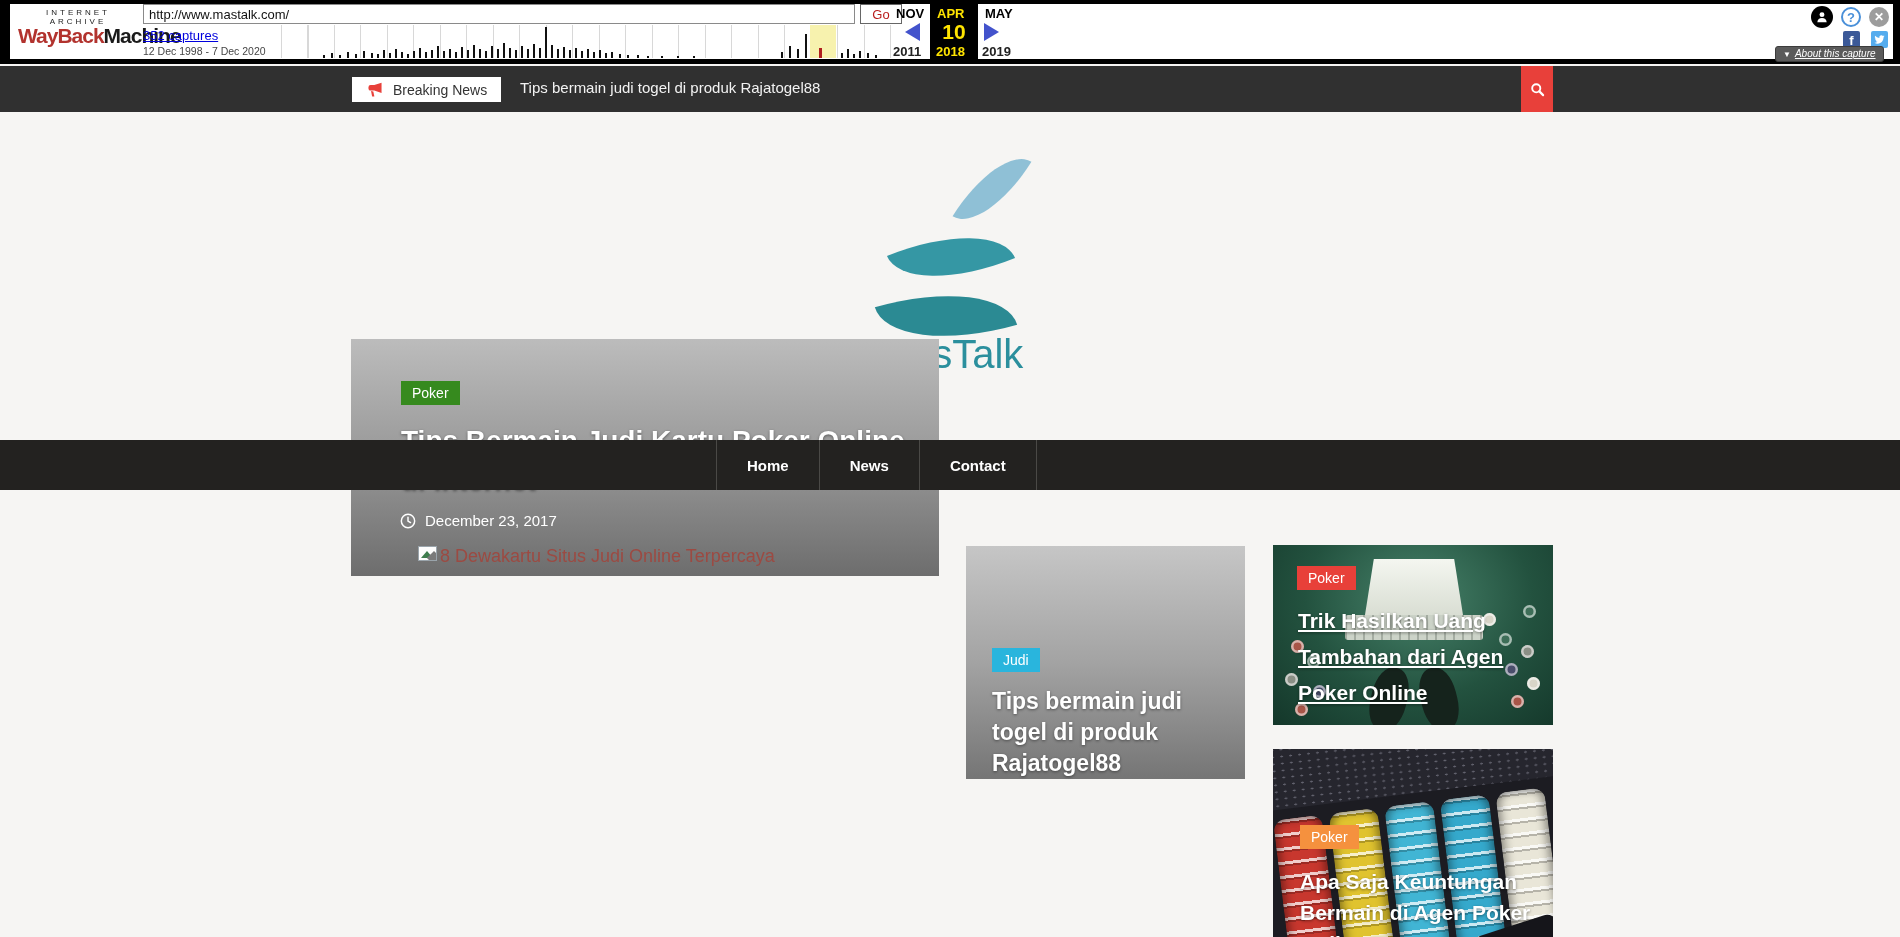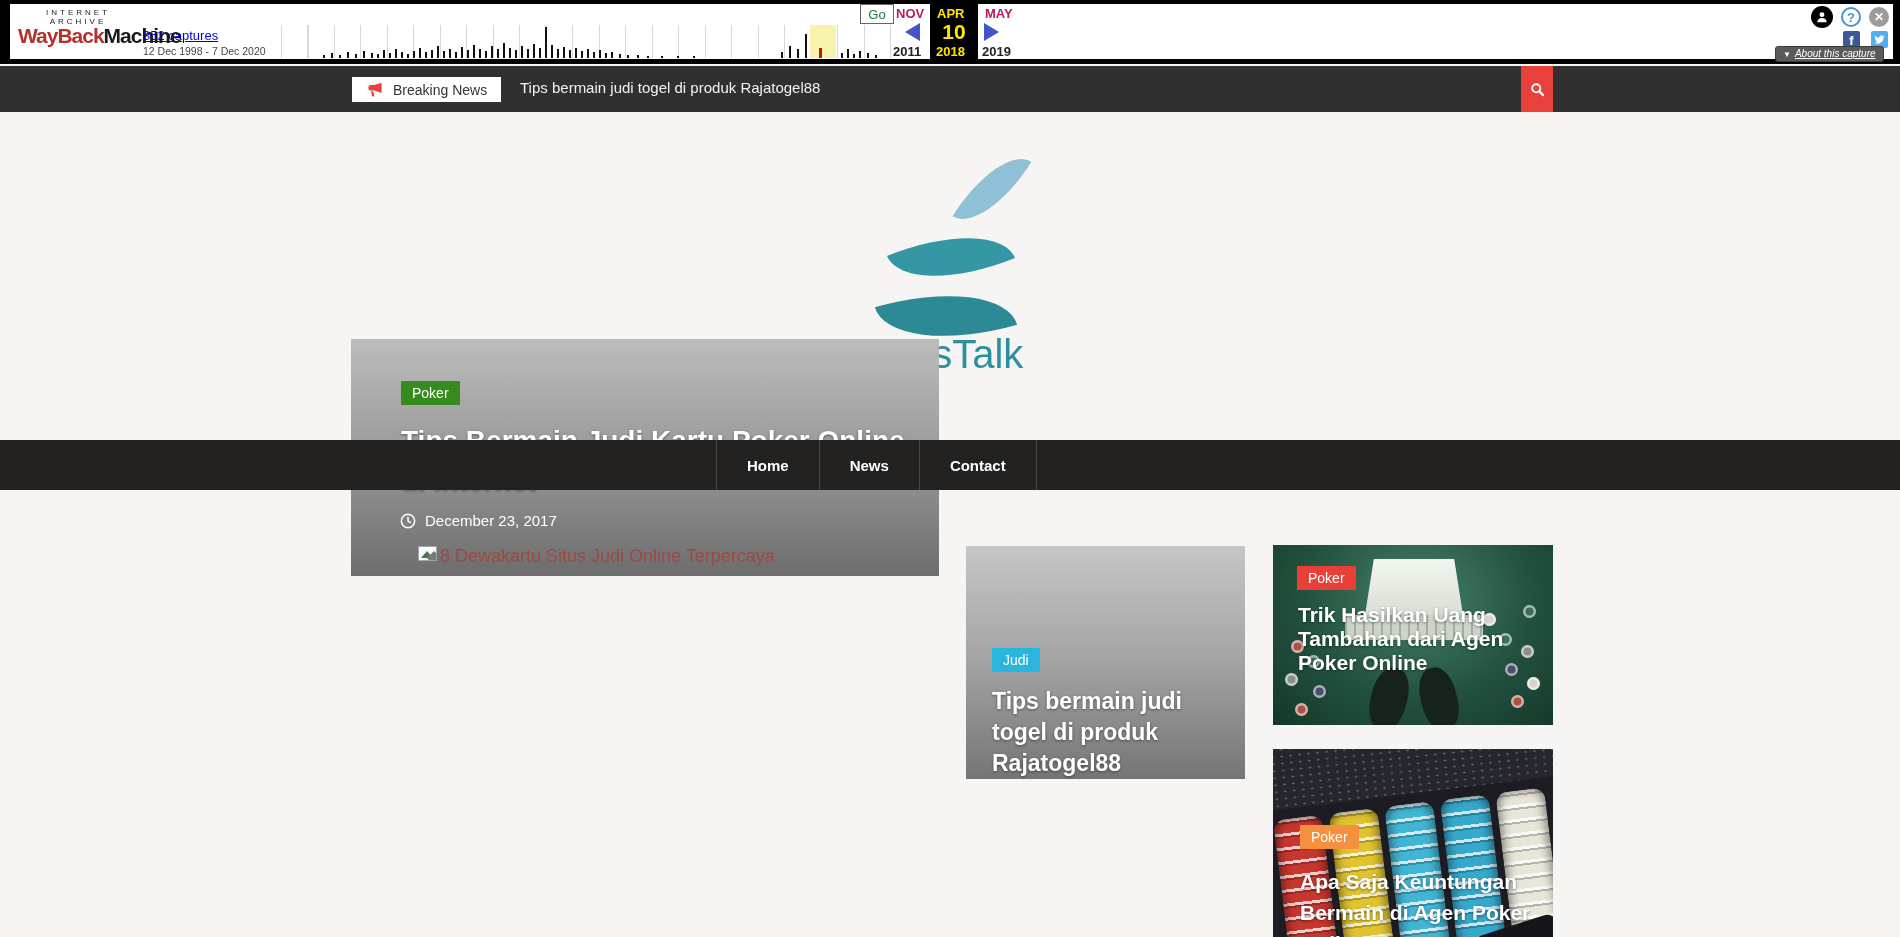--- a/index.html
+++ b/index.html
@@ -16,34 +16,34 @@
   #wb-edge-bottom { left:0; top:59px; width:1900px; height:5px; }
 
   #wb-logo { left:18px; top:8px; width:120px; cursor:pointer; }
   #wb-logo .ia { font-size:8px; letter-spacing:3px; color:#222; text-align:center; }
   #wb-logo .wbm { font-size:21px; font-weight:bold; letter-spacing:-1px; line-height:20px; text-align:center; }
   #wb-logo .wbm .red { color:#b2332e; }
   #wb-logo .wbm .blk { color:#1a1a1a; }
 
   #wb-url { left:143px; top:4px; width:712px; height:20px; border:1px solid #8a8a8a; font-size:13px;
             padding:0 5px; color:#111; font-family:"Liberation Sans",sans-serif; }
-  #wb-go { left:860px; top:4px; width:34px; height:20px; background:#fff; border:1px solid #666;
-           font-size:13px; color:#15803d; cursor:pointer; }
+  #wb-go { left:860px; top:4px; width:42px; height:20px; background:#fff; border:1px solid #666;
+           font-size:13px; color:#b91c1c; cursor:pointer; }
 
   #wb-captures { left:143px; top:28px; font-size:13px; color:#0000dd; text-decoration:underline; cursor:pointer; }
   #wb-range { left:143px; top:45px; font-size:10.5px; color:#454545; }
 
   #wb-spark { left:281px; top:25px; width:610px; height:33px;
      background-image:repeating-linear-gradient(90deg,#d8d8d8 0 1px, transparent 1px 26.5px); }
   #wb-spark .bar { position:absolute; bottom:0; width:2px; background:#111; }
   #wb-spark .bar.red { background:#b01f1f; width:3px; }
   #wb-spark .hl { position:absolute; top:0; bottom:0; background:#f7f2ae; }
 
   #wb-datecol { left:930px; top:4px; width:48px; height:55px; background:#000; }
-  .wb-mon { top:6px; font-size:13px; font-weight:bold; color:#be185d; }
+  .wb-mon { top:6px; font-size:13px; font-weight:bold; color:#000000; }
   .wb-mon.cur { color:var(--c-wayback_yellow,#ffe400); }
   .wb-yr { top:44px; font-size:13px; font-weight:bold; color:#222; }
   .wb-yr.cur { color:var(--c-wayback_yellow,#ffe400); }
   #wb-day { left:930px; top:20px; width:48px; text-align:center; font-size:21px; font-weight:bold;
             color:var(--c-wayback_yellow,#ffe400); }
   .wb-arrow { width:0; height:0; border-top:9px solid transparent; border-bottom:9px solid transparent; cursor:pointer; }
   #wb-prev { left:905px; top:23px; border-right:15px solid var(--c-arrow_blue,#4353cc); }
   #wb-next { left:984px; top:23px; border-left:15px solid var(--c-arrow_blue,#4353cc); }
 
   .wb-ico { border-radius:50%; cursor:pointer; }
@@ -109,21 +109,21 @@
   #featured .alt-txt { font-size:18px; color:var(--c-alt_text_red,#9c4a42); cursor:pointer; }
 
   #card-tips { left:966px; top:546px; width:279px; height:233px;
                background:linear-gradient(180deg,#c6c6c6 0%,#a3a3a3 50%,#757575 100%); }
   #card-tips .badge { left:26px; top:102px; background:var(--c-badge_tips_cyan,#29b5dd); }
   #card-tips .card-title { left:26px; top:140px; width:240px; font-size:23px; line-height:31px; }
 
   #card-trik { left:1273px; top:545px; width:280px; height:180px; overflow:hidden;
                background:radial-gradient(ellipse at 52% 30%, #47826a 0%, #23523f 55%, #14372a 100%); }
   #card-trik .badge { left:24px; top:21px; background:var(--c-badge_poker_red,#e84039); z-index:3; }
-  #card-trik .card-title { left:25px; top:58px; width:250px; font-size:21px; line-height:24px; z-index:3; }
+  #card-trik .card-title { left:25px; top:58px; width:250px; font-size:21px; line-height:36px; z-index:3;text-decoration:underline; }
   .laptop-screen { position:absolute; left:92px; top:14px; width:98px; height:56px;
                    background:linear-gradient(#f4f6f0,#d9ded3); clip-path:polygon(9% 0,91% 0,100% 100%,0 100%);
                    box-shadow:0 0 46px 20px rgba(252,255,245,.5); }
   .laptop-base { position:absolute; left:72px; top:70px; width:138px; height:25px; background:#ccd3c8; border-radius:3px;
                  background-image:repeating-linear-gradient(90deg, rgba(90,100,90,.35) 0 2px, transparent 2px 9px); }
   .hand { position:absolute; width:36px; height:64px; background:#15231c; border-radius:45%; }
   #hand-l { left:98px; top:122px; transform:rotate(14deg); }
   #hand-r { left:148px; top:122px; transform:rotate(-14deg); }
   #trik-chips i { position:absolute; width:13px; height:13px; border-radius:50%;
                   box-shadow:inset 0 0 0 2.5px rgba(255,255,255,.55); }
@@ -152,20 +152,21 @@
   <div class="wb-edge" id="wb-edge-top"></div>
   <div class="wb-edge" id="wb-edge-left"></div>
   <div class="wb-edge" id="wb-edge-right"></div>
   <div class="wb-edge" id="wb-edge-bottom"></div>
 
   <div class="abs" id="wb-logo">
     <div class="ia">INTERNET ARCHIVE</div>
     <div class="wbm"><span class="red">WayBack</span><span class="blk">Machine</span></div>
   </div>
 
+  <input class="abs" id="wb-url" type="text" value="http://www.mastalk.com/" style="">
   <button class="abs" id="wb-go">Go</button>
 
   <a class="abs" id="wb-captures">352 captures</a>
   <div class="abs" id="wb-range">12 Dec 1998 - 7 Dec 2020</div>
 
   <div class="abs" id="wb-spark">
       <div class="hl" style="left: 529px; width: 26px;"></div>
       <span class="bar" style="left: 42px; height: 3px;"></span>
       <span class="bar" style="left: 50px; height: 5px;"></span>
       <span class="bar" style="left: 58px; height: 3px;"></span>

